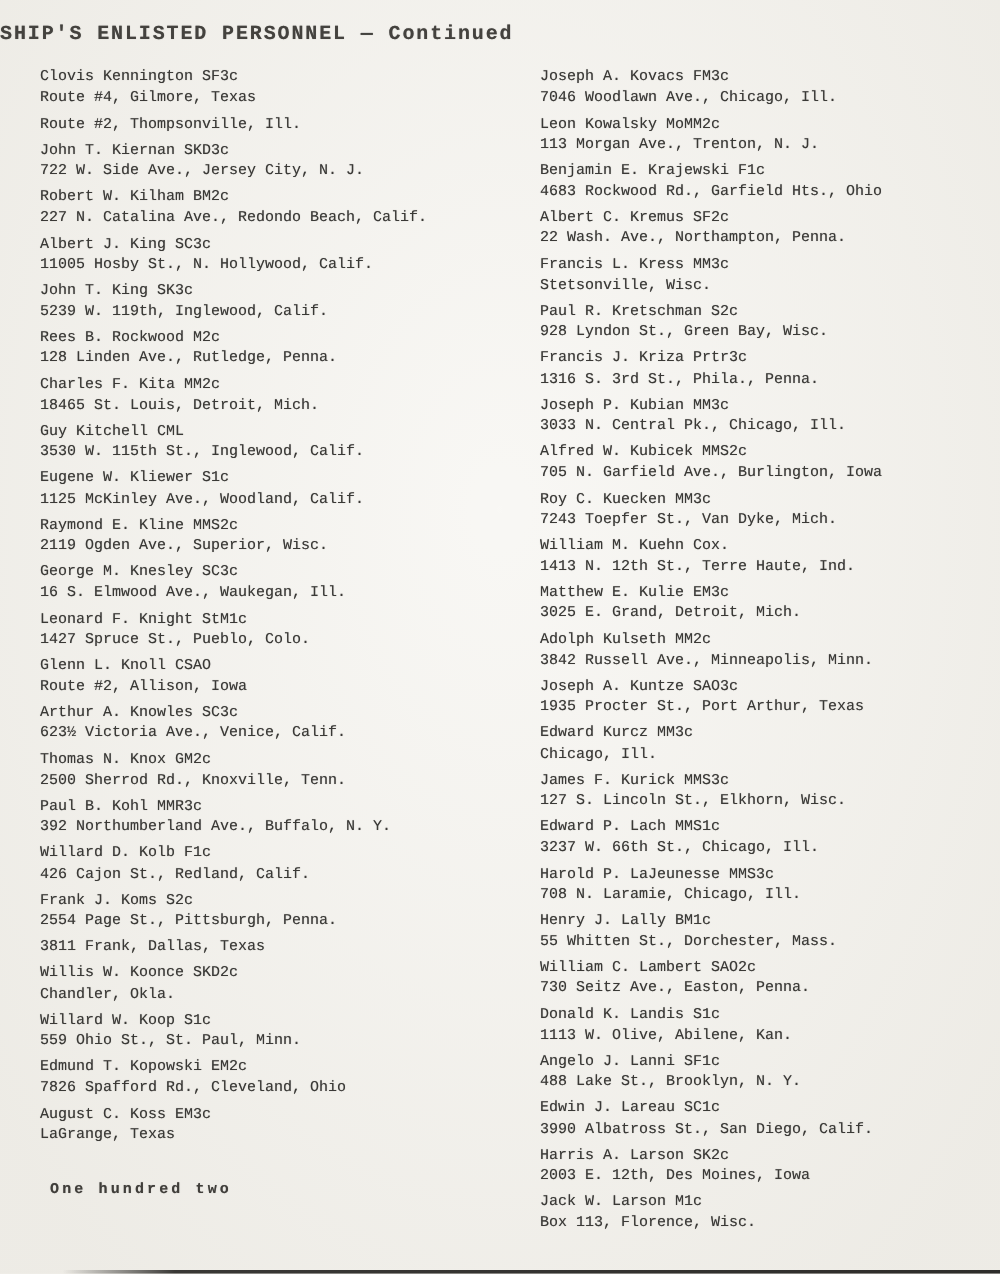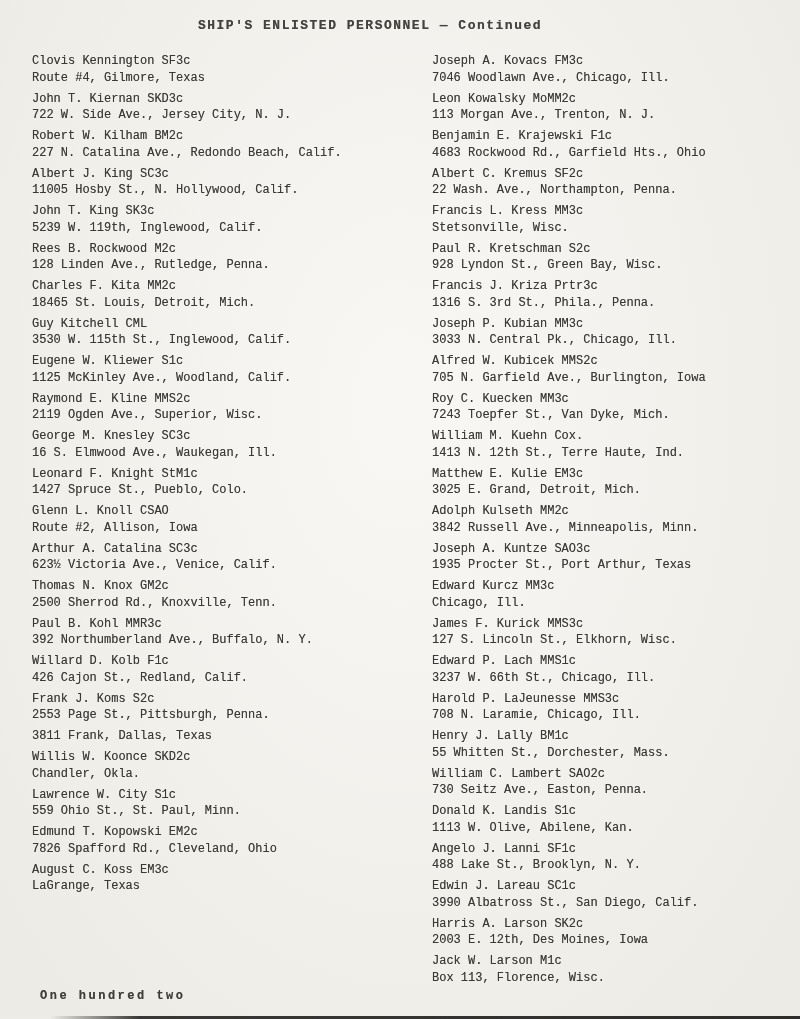--- a/index.html
+++ b/index.html
@@ -20,22 +20,22 @@
     inset: 0;
     background:
       radial-gradient(ellipse at 50% 40%, rgba(255,255,255,0.5), rgba(0,0,0,0.02) 90%),
       #f2f0ea;
   }
   .page-title {
     position: absolute;
     top: 18px;
     left: 0;
     width: 740px;
-    text-align: center;
-    font-size: 13px;
+    text-align: left;
+    font-size: 16px;
     font-weight: bold;
     letter-spacing: 1.5px;
     color: #44423e;
     text-shadow: 0 0 0.6px rgba(40,40,40,0.55);
     white-space: nowrap;
   }
   .columns {
     position: absolute;
     top: 53px;
     left: 32px;
@@ -58,21 +58,20 @@
   }
   .page-footer {
     position: absolute;
     left: 40px;
     top: 944px;
     font-size: 12px;
     font-weight: bold;
     letter-spacing: 2.5px;
     color: #403e3a;
     text-shadow: 0 0 0.6px rgba(40,40,40,0.5);
-    margin-top: 45px;
   }
   .scan-edge-bottom {
     position: absolute;
     bottom: 0;
     left: 50px;
     right: 0;
     height: 3px;
     background: linear-gradient(to right, rgba(20,20,20,0), rgba(25,24,22,0.85) 12%, rgba(25,24,22,0.9));
   }
 </style>
@@ -82,20 +81,21 @@
 <div class="page">
   <div class="page-title">SHIP'S ENLISTED PERSONNEL — Continued</div>
 
   <div class="columns">
     <div class="col col-left">
         <div class="entry">
           <div class="entry-name">Clovis Kennington SF3c</div>
           <div class="entry-address">Route #4, Gilmore, Texas</div>
         </div>
         <div class="entry">
+          <div class="entry-address">Route #2, Thompsonville, Ill.</div>
         </div>
         <div class="entry">
           <div class="entry-name">John T. Kiernan SKD3c</div>
           <div class="entry-address">722 W. Side Ave., Jersey City, N. J.</div>
         </div>
         <div class="entry">
           <div class="entry-name">Robert W. Kilham BM2c</div>
           <div class="entry-address">227 N. Catalina Ave., Redondo Beach, Calif.</div>
         </div>
         <div class="entry">
@@ -132,48 +132,48 @@
         </div>
         <div class="entry">
           <div class="entry-name">Leonard F. Knight StM1c</div>
           <div class="entry-address">1427 Spruce St., Pueblo, Colo.</div>
         </div>
         <div class="entry">
           <div class="entry-name">Glenn L. Knoll CSAO</div>
           <div class="entry-address">Route #2, Allison, Iowa</div>
         </div>
         <div class="entry">
-          <div class="entry-name">Arthur A. Catalina SC3c</div>
+          <div class="entry-name">Arthur A. Knowles SC3c</div>
           <div class="entry-address">623½ Victoria Ave., Venice, Calif.</div>
         </div>
         <div class="entry">
           <div class="entry-name">Thomas N. Knox GM2c</div>
           <div class="entry-address">2500 Sherrod Rd., Knoxville, Tenn.</div>
         </div>
         <div class="entry">
           <div class="entry-name">Paul B. Kohl MMR3c</div>
           <div class="entry-address">392 Northumberland Ave., Buffalo, N. Y.</div>
         </div>
         <div class="entry">
           <div class="entry-name">Willard D. Kolb F1c</div>
           <div class="entry-address">426 Cajon St., Redland, Calif.</div>
         </div>
         <div class="entry">
           <div class="entry-name">Frank J. Koms S2c</div>
-          <div class="entry-address">2553 Page St., Pittsburgh, Penna.</div>
+          <div class="entry-address">2554 Page St., Pittsburgh, Penna.</div>
         </div>
         <div class="entry">
           <div class="entry-address">3811 Frank, Dallas, Texas</div>
         </div>
         <div class="entry">
           <div class="entry-name">Willis W. Koonce SKD2c</div>
           <div class="entry-address">Chandler, Okla.</div>
         </div>
         <div class="entry">
-          <div class="entry-name">Lawrence W. City S1c</div>
+          <div class="entry-name">Willard W. Koop S1c</div>
           <div class="entry-address">559 Ohio St., St. Paul, Minn.</div>
         </div>
         <div class="entry">
           <div class="entry-name">Edmund T. Kopowski EM2c</div>
           <div class="entry-address">7826 Spafford Rd., Cleveland, Ohio</div>
         </div>
         <div class="entry">
           <div class="entry-name">August C. Koss EM3c</div>
           <div class="entry-address">LaGrange, Texas</div>
         </div>

